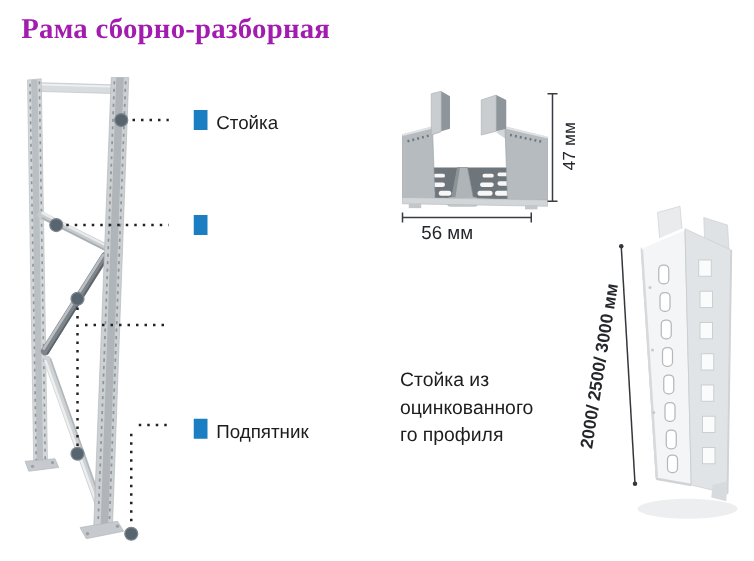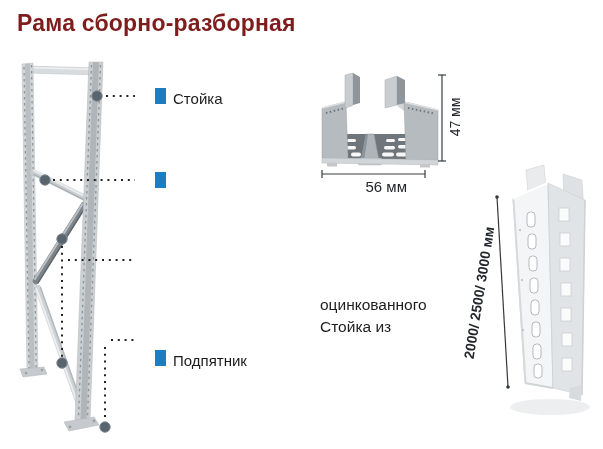--- a/index.html
+++ b/index.html
@@ -3,41 +3,41 @@
 <meta charset="utf-8">
 <style>
   html,body{margin:0;padding:0;}
   body{
     width:603px;height:449px;position:relative;background:#ffffff;
     font-family:"Liberation Sans", sans-serif;color:#1c1c1c;overflow:hidden;
   }
   .page{position:absolute;inset:0;}
   .title{
     position:absolute;left:17px;top:10px;margin:0;
-    font-family:Liberation Sans, sans-serif;
-    font-size:23px;font-weight:700;letter-spacing:.2px;color:#7f1d1d;
+    font-family:Liberation Serif, serif;
+    font-size:23px;font-weight:700;letter-spacing:.2px;color:#a21caf;
   }
   .callout{
     position:absolute;left:137px;display:flex;align-items:flex-start;gap:7px;padding-left:18px;
   }
   .callout .marker{
     width:11px;height:16px;background:var(--accent,#1b7ec2);flex:0 0 auto;margin-top:0;
   }
   .callout .lbl{
     font-size:15px;line-height:21px;width:118px;color:#1c1c1c;
   }
   .dim-label{
     position:absolute;font-size:14px;color:#23262b;white-space:nowrap;
   }
   .dim-47{
     left:432px;top:107px;width:50px;height:20px;text-align:center;
     transform:rotate(-90deg);transform-origin:center;
   }
   .dim-56{
-    left:337px;top:178px;width:70px;text-align:right;font-size:15px;
+    left:337px;top:178px;width:70px;text-align:left;font-size:15px;
   }
   .dim-col{
     left:381px;top:283px;width:200px;height:20px;text-align:center;
     transform:rotate(-81deg);transform-origin:center;
     font-weight:700;font-size:14px;color:#23262b;
   }
   .descr{
     position:absolute;left:320px;top:294px;font-size:15.5px;line-height:22px;color:#1d1d1d;
   }
   svg{position:absolute;display:block;}
@@ -111,21 +111,21 @@
     </g>
   </svg>
 
   <div class="callout" style="top:88px">
     <span class="marker"></span>
     <span class="lbl">Стойка</span>
   </div>
   <div class="callout" style="top:172px">
     <span class="marker"></span>
   </div>
-  <div class="callout" style="top:350px">
+  <div class="callout" style="top:335px">
     <span class="marker"></span>
     <span class="lbl">Подпятник</span>
   </div>
 
   <svg id="profile-svg" width="170" height="125" viewBox="0 0 170 125">
 
     <polygon points="32,74 130,74 138,100 22,98" fill="#6e757b"></polygon>
 
     <g fill="#ffffff" opacity="0.95">
       <rect x="35" y="78" width="9" height="3" rx="1.5"></rect>
@@ -183,22 +183,23 @@
       <line x1="22" y1="114" x2="125" y2="114"></line>
       <line x1="22" y1="110" x2="22" y2="118"></line>
       <line x1="125" y1="110" x2="125" y2="118"></line>
     </g>
   </svg>
 
   <div class="dim-label dim-47">47 мм</div>
   <div class="dim-label dim-56">56 мм</div>
 
   <div class="descr">
+    <div>Стойка из</div>
     <div>оцинкованного</div>
-    <div>Стойка из</div>
+    <div>го профиля</div>
   </div>
 
   <svg id="column-svg" width="143" height="270" viewBox="0 0 143 270">
     <ellipse cx="90" cy="247" rx="40" ry="8" fill="#e8eaeb" opacity="0.8"></ellipse>
 
     <polygon points="66,10 84,5 86,28 68,34" fill="#e9ebec" stroke="#c9cdd0" stroke-width="0.5"></polygon>
     <polygon points="103,14 122,20 124,52 104,42" fill="#dfe2e4" stroke="#c9cdd0" stroke-width="0.5"></polygon>
 
     <polygon points="56,40 86,26 104,40 74,56" fill="#a6adb1"></polygon>
     <polygon points="60,42 84,30 98,42 72,54" fill="#8d9498" opacity="0.8"></polygon>

